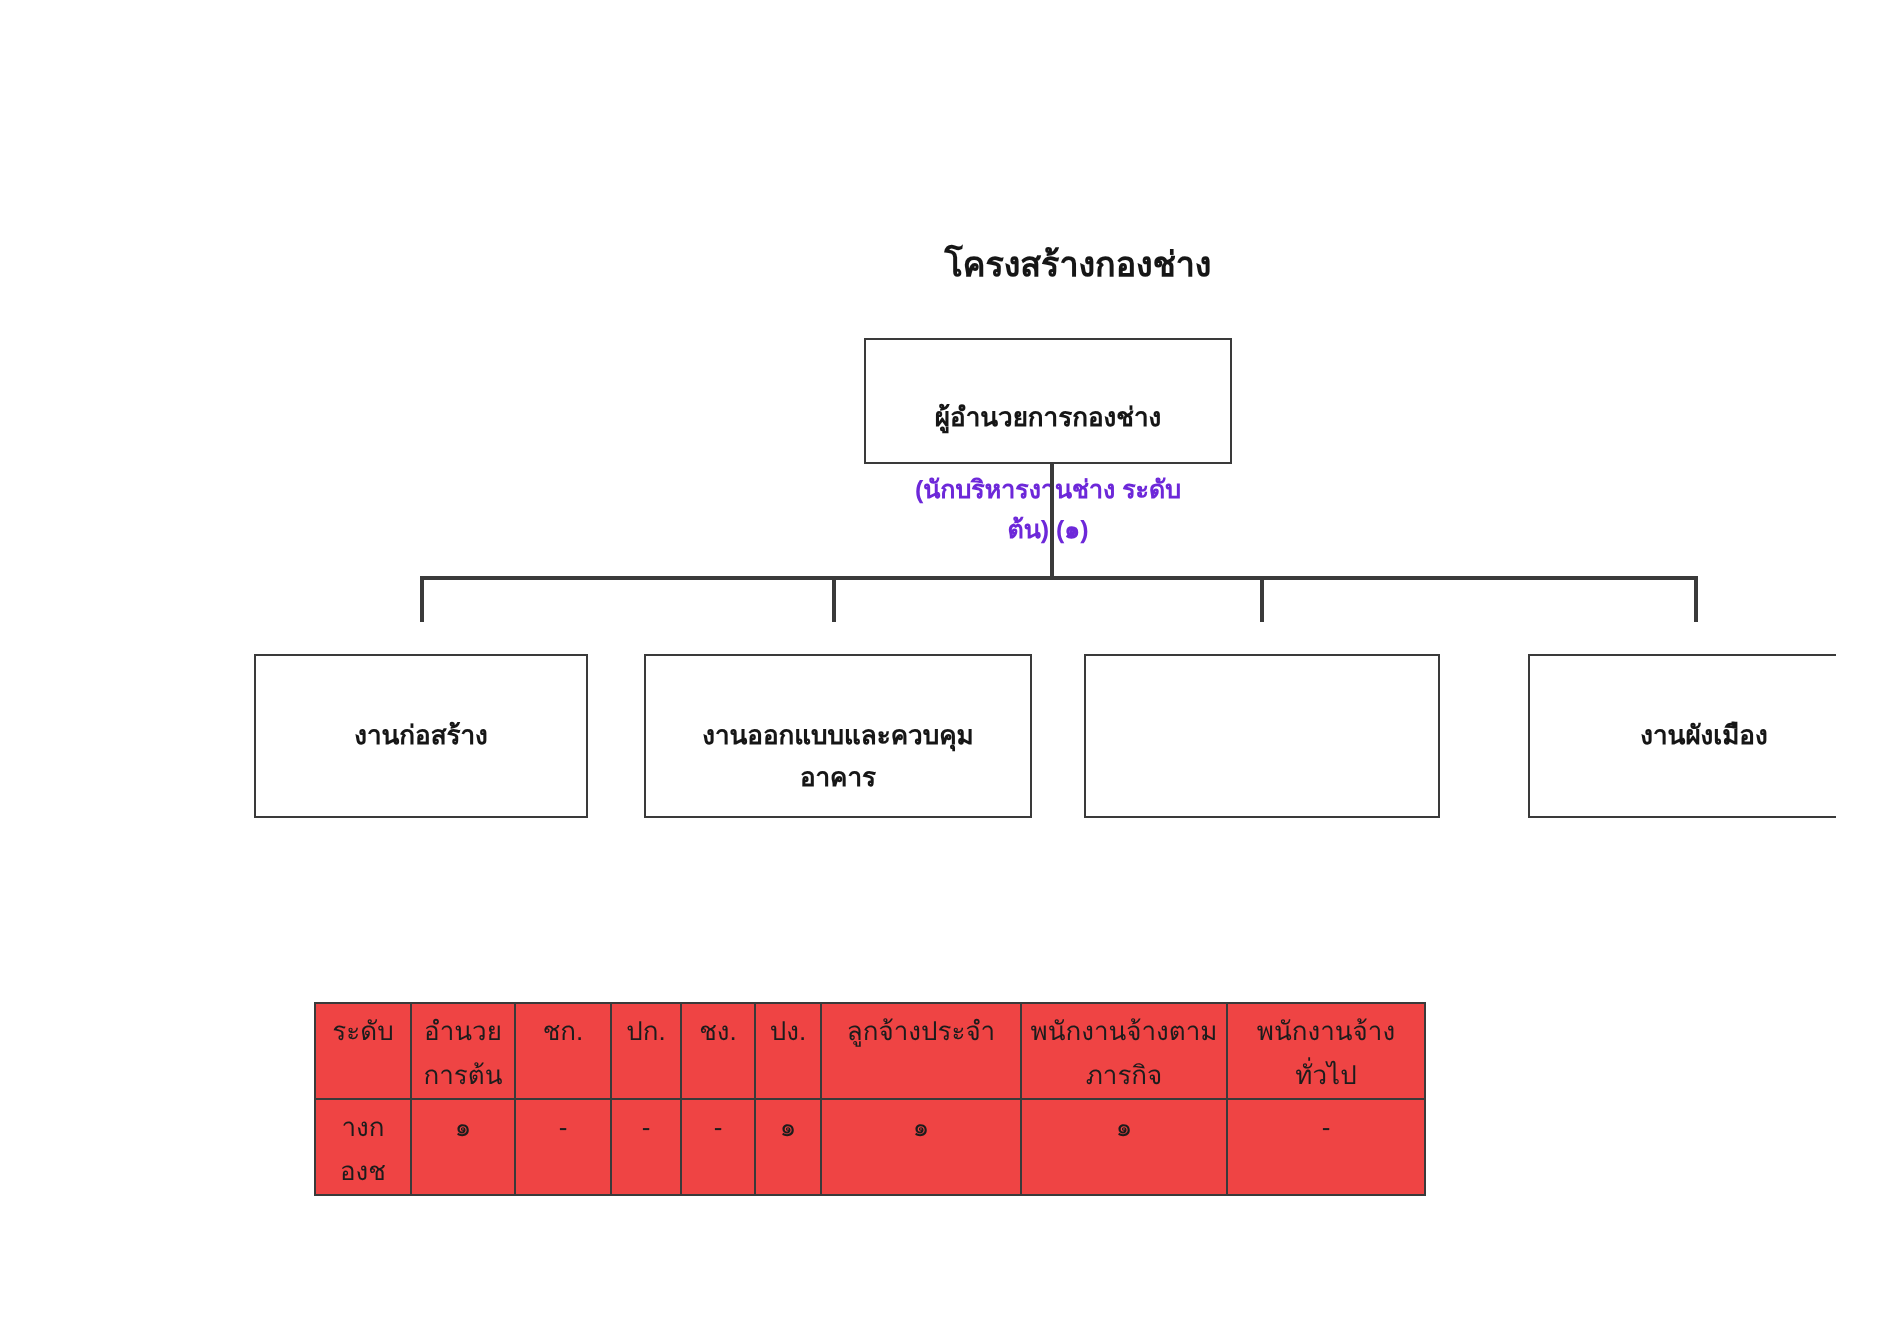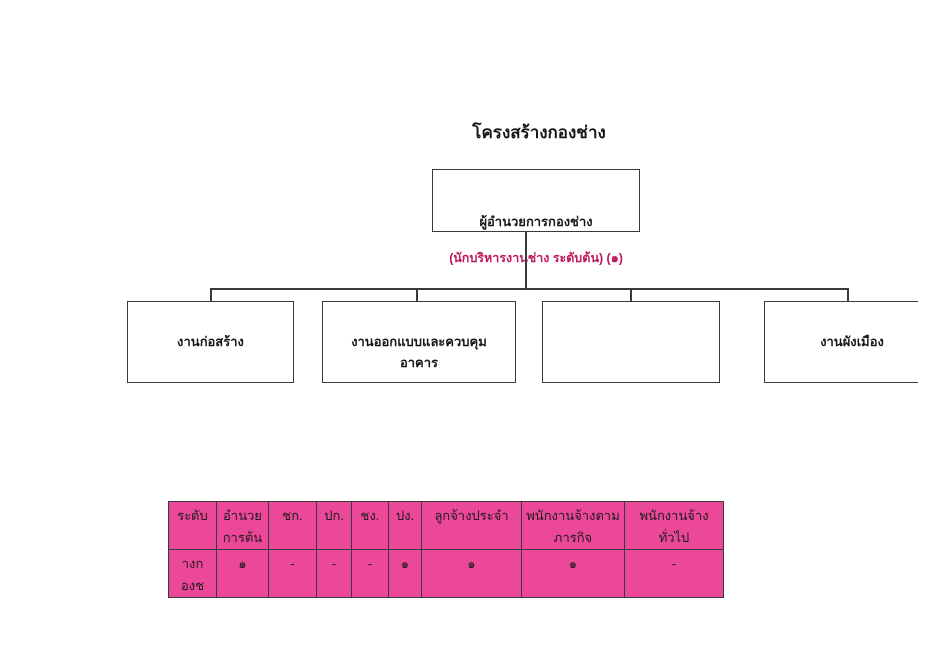--- a/index.html
+++ b/index.html
@@ -30,47 +30,47 @@
     text-align: center;
   }
   .node-title {
     font-size: 13px;
     font-weight: bold;
     color: #161616;
     line-height: 21px;
   }
   .node-sub {
     font-size: 12px;
-    color: #be185d;
+    color: #6d28d9;
     line-height: 20px;
     margin-top: 4px;
     white-space: pre-line;
     text-align: center;
   }
   .node-sub.bold { font-weight: bold; font-size: 12.5px; }
-  .root-box { left: 368px; top: 105px; width: 208px; height: 63px; padding-top: 25px; }
-  .child-box { top: 237px; height: 82px; padding-top: 13px; }
+  .root-box { left: 368px; top: 105px; width: 184px; height: 63px; padding-top: 12px; }
+  .child-box { top: 263px; height: 82px; padding-top: 13px; }
   .box-0 { left: 63px;  width: 167px; }
   .box-1 { left: 258px; width: 194px; }
   .box-2 { left: 478px; width: 178px; }
   .box-3 { left: 700px; width: 176px; }
   .line {
     position: absolute;
     background: #3a3a3a;
   }
   .vline { width: 1.5px; }
   .hline { height: 1.5px; }
   .staff-table {
     position: absolute;
-    left: 104px;
+    left: 93px;
     top: 437px;
     border-collapse: collapse;
     table-layout: fixed;
     width: 555px;
-    background: #ec4899;
+    background: #ef4444;
   }
   .staff-table th, .staff-table td {
     border: 1.2px solid #3a3a3a;
     font-size: 13px;
     text-align: center;
     vertical-align: top;
     white-space: pre-line;
     line-height: 22px;
     padding: 3px 2px 0 2px;
     font-weight: normal;

